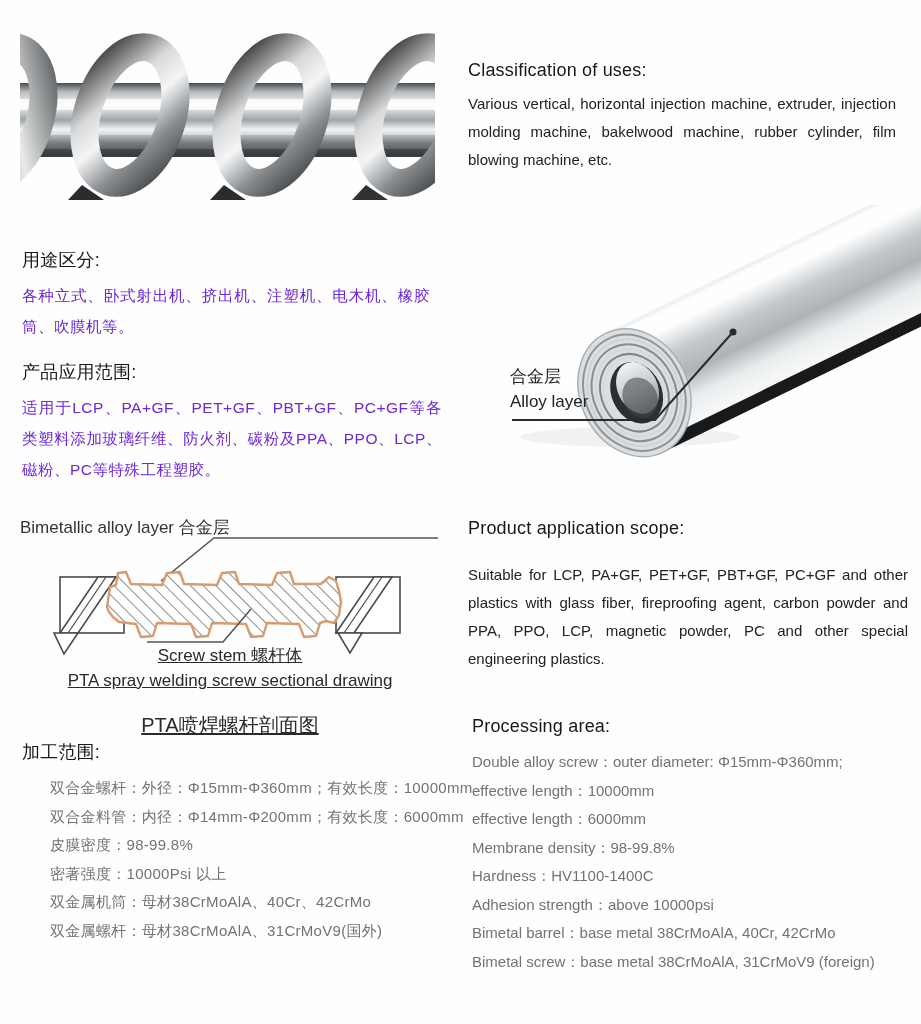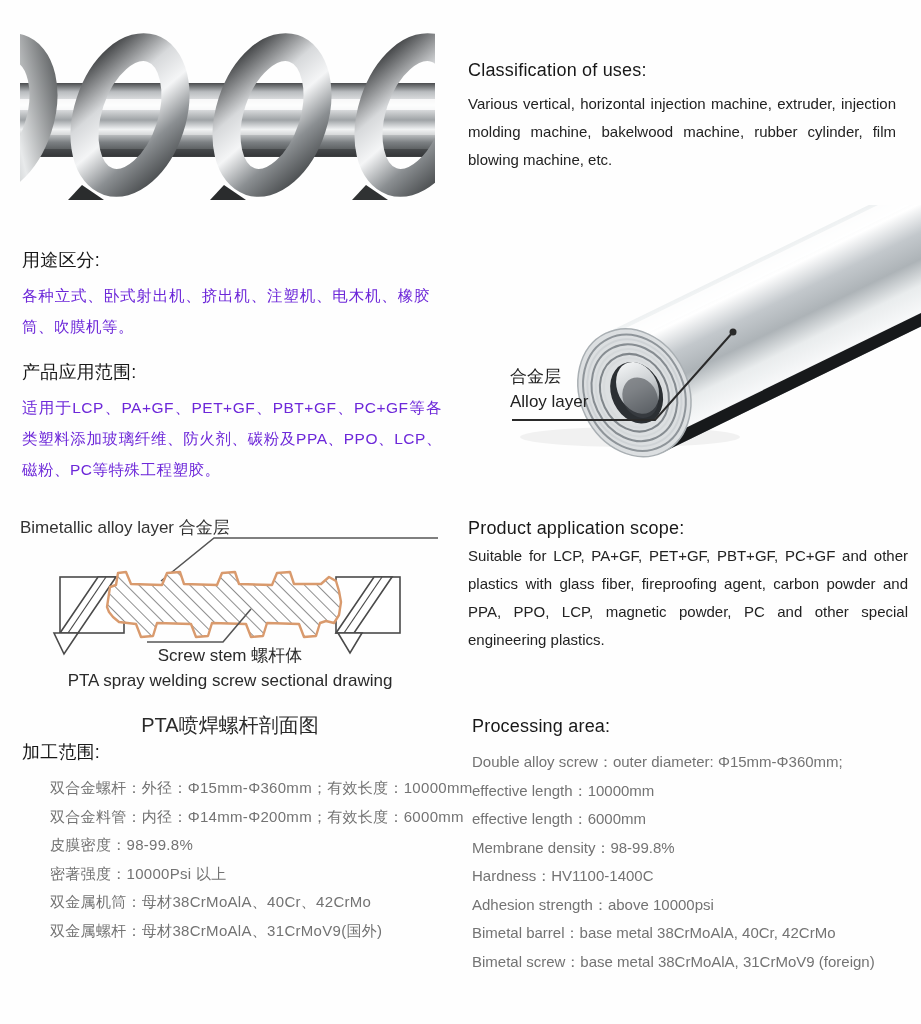--- a/index.html
+++ b/index.html
@@ -19,21 +19,21 @@
   .scope-en{left:468px;top:518px;width:440px;}
   .proc-en{left:472px;top:716px;width:446px;}
   .proc-en .lines{margin-top:11px;}
   .proc-cn{left:22px;top:740px;width:430px;}
   .proc-cn .lines{margin-top:10px;margin-left:28px;}
   .screw-photo{left:20px;top:25px;width:415px;height:175px;}
   .barrel-photo{left:470px;top:205px;width:451px;height:260px;}
   .barrel-label{left:510px;top:364px;font-size:17px;line-height:25px;color:#222;}
   .diagram{left:20px;top:505px;width:420px;height:215px;}
   .diagram-top-label{left:20px;top:516px;width:418px;text-align:left;font-size:17px;color:#333;}
-  .cap{left:20px;width:420px;text-align:center;color:#2a2a2a;}
+  .cap{left:20px;width:420px;text-align:center;color:#2a2a2a;text-decoration:underline;}
   .cap1{top:644px;font-size:17px;}
   .cap2{top:671px;font-size:17px;}
   .cap3{top:712px;font-size:20px;}
   svg{display:block;}
 </style>
 </head>
 <body>
 
 <div class="page">
 
@@ -184,21 +184,21 @@
 
       <path d="M127 137 H203 L231 104" fill="none" stroke="#555555" stroke-width="1.6"></path>
     </svg>
   </div>
   <div class="abs cap cap1">Screw stem 螺杆体</div>
   <div class="abs cap cap2">PTA spray welding screw sectional drawing</div>
   <div class="abs cap cap3">PTA喷焊螺杆剖面图</div>
 
   <section class="abs scope-en">
     <h2>Product application scope:</h2>
-    <p class="body-en" style="margin:3px 0 0 0">Suitable for LCP, PA+GF, PET+GF, PBT+GF, PC+GF and other plastics with glass fiber, fireproofing agent, carbon powder and PPA, PPO, LCP, magnetic powder, PC and other special engineering plastics.</p>
+    <p class="body-en" style="margin:22px 0 0 0">Suitable for LCP, PA+GF, PET+GF, PBT+GF, PC+GF and other plastics with glass fiber, fireproofing agent, carbon powder and PPA, PPO, LCP, magnetic powder, PC and other special engineering plastics.</p>
   </section>
 
   <section class="abs proc-cn spec-cn">
     <h2>加工范围:</h2>
     <div class="lines">
       <div class="spec-line">双合金螺杆：外径：Φ15mm-Φ360mm；有效长度：10000mm</div>
       <div class="spec-line">双合金料管：内径：Φ14mm-Φ200mm；有效长度：6000mm</div>
       <div class="spec-line">皮膜密度：98-99.8%</div>
       <div class="spec-line">密著强度：10000Psi 以上</div>
       <div class="spec-line">双金属机筒：母材38CrMoAlA、40Cr、42CrMo</div>

